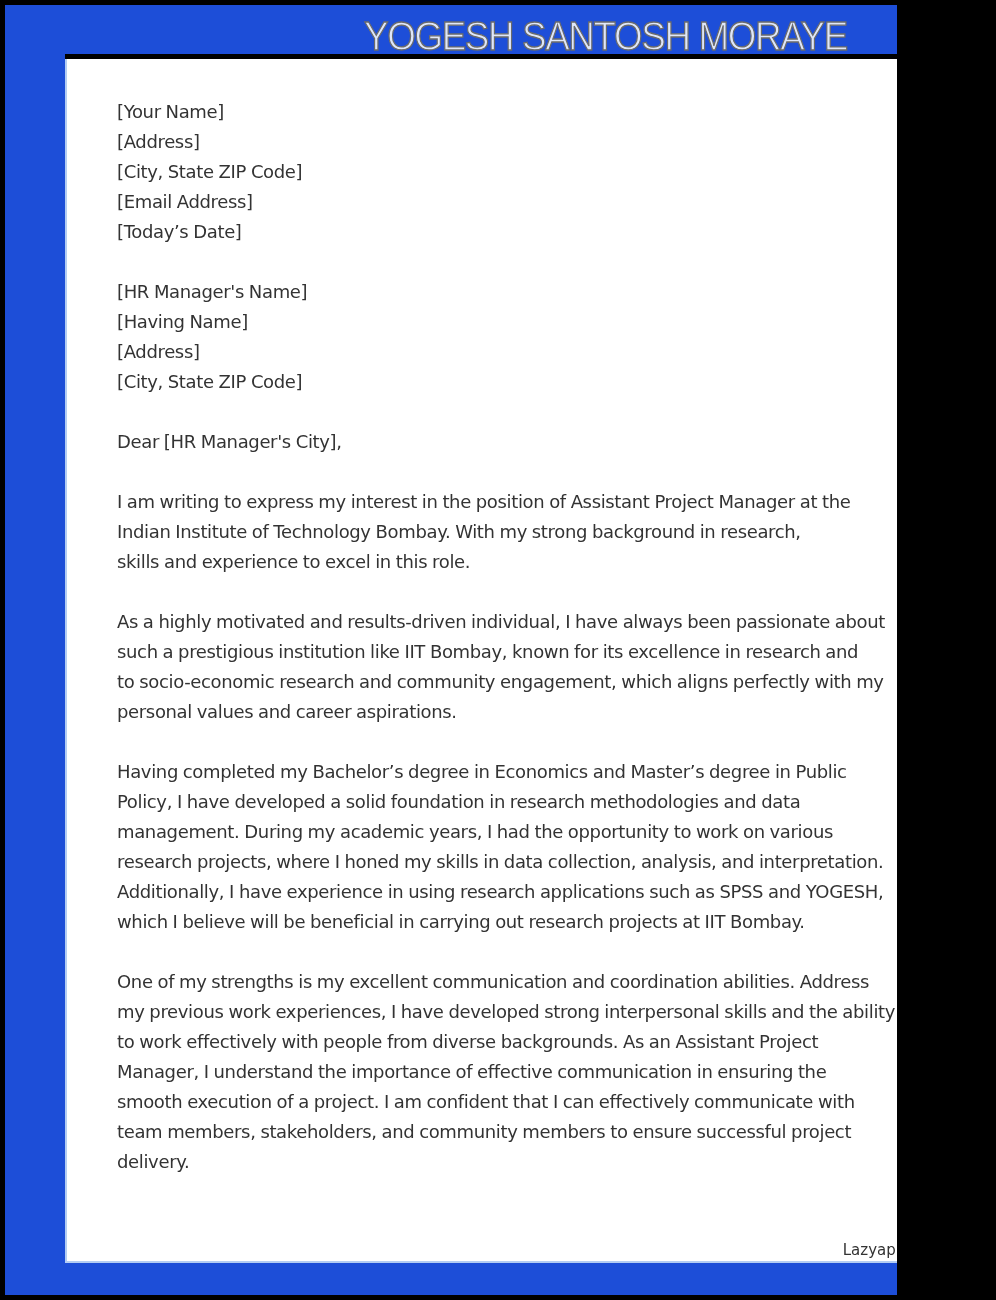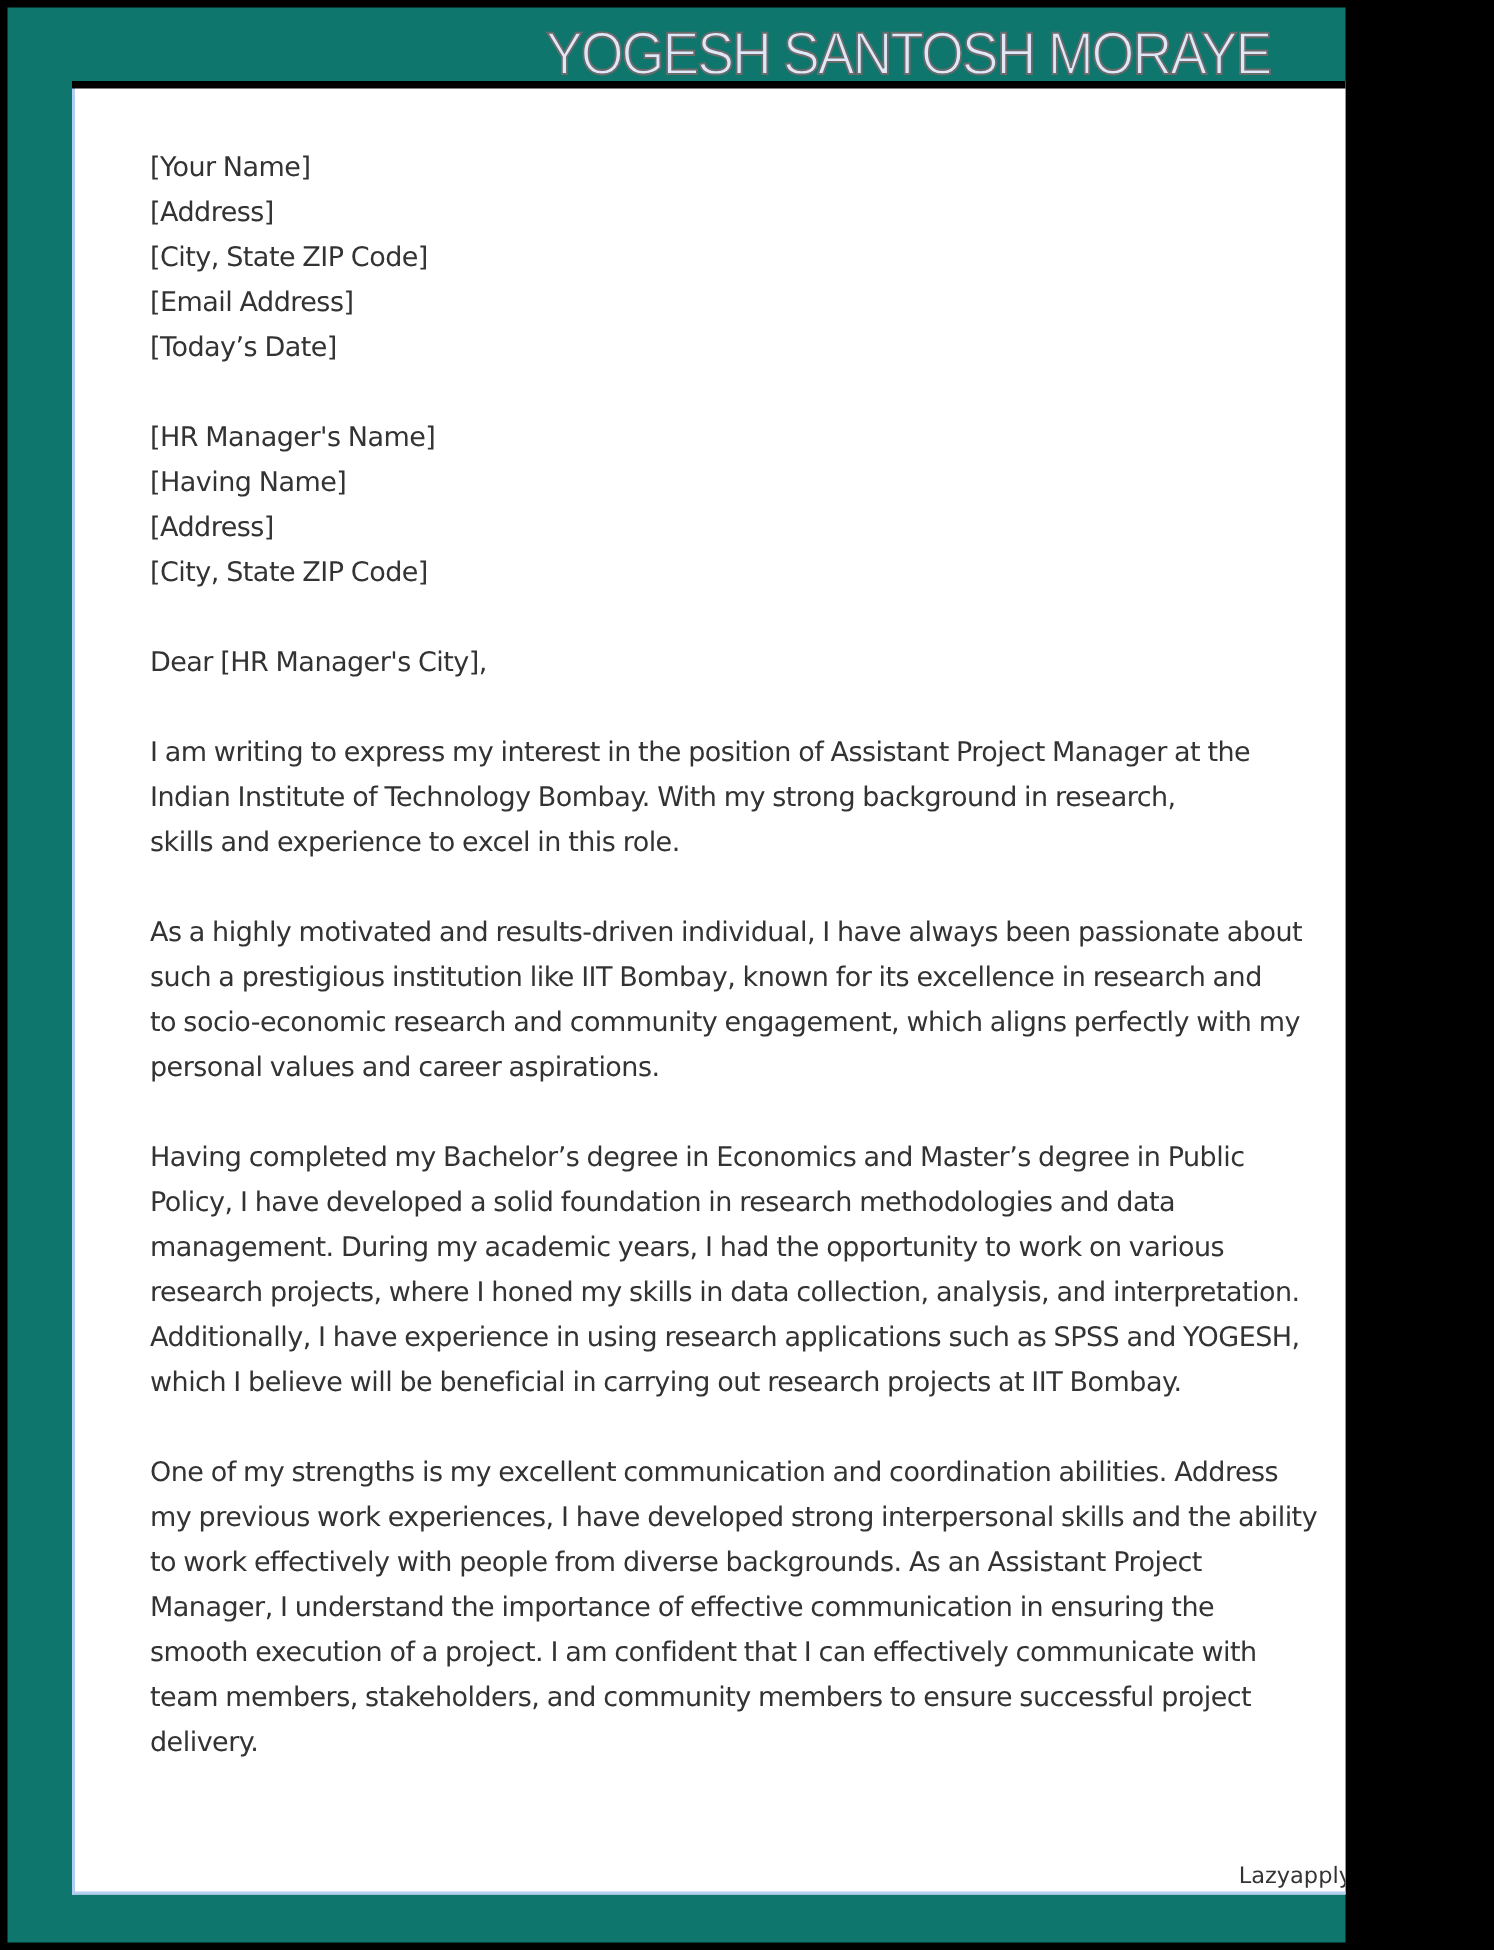--- a/index.html
+++ b/index.html
@@ -8,42 +8,42 @@
       height: 1300px;
       overflow: hidden;
       background: #000;
       position: relative;
       font-family: "DejaVu Sans", sans-serif;
     }
     .frame {
       position: absolute;
       left: 5px; top: 5px;
       width: 892px; height: 1290px;
-      background: #0f766e;
+      background: #1d4ed8;
       overflow: hidden;
     }
     .name-title {
       position: absolute;
       right: 50px;
       top: 9px;
       margin: 0;
       font-family: "Liberation Sans", sans-serif;
       font-weight: normal;
       font-size: 40px;
       letter-spacing: -1.5px;
       line-height: 44px;
       color: #dfe7f9;
       -webkit-text-stroke: 1.3px #6b6b6b;
       transform: scaleX(0.92);
       transform-origin: right center;
       white-space: nowrap;
     }
     .page {
       position: absolute;
-      left: 43px;
+      left: 60px;
       top: 49px;
       width: 896px;
       height: 1207px;
       background: #fff;
       border-left: 2px solid #b4cdf3;
       border-right: 2px solid #b4cdf3;
       border-bottom: 2px solid #b4cdf3;
       overflow: visible;
     }
     .page-topbar {

